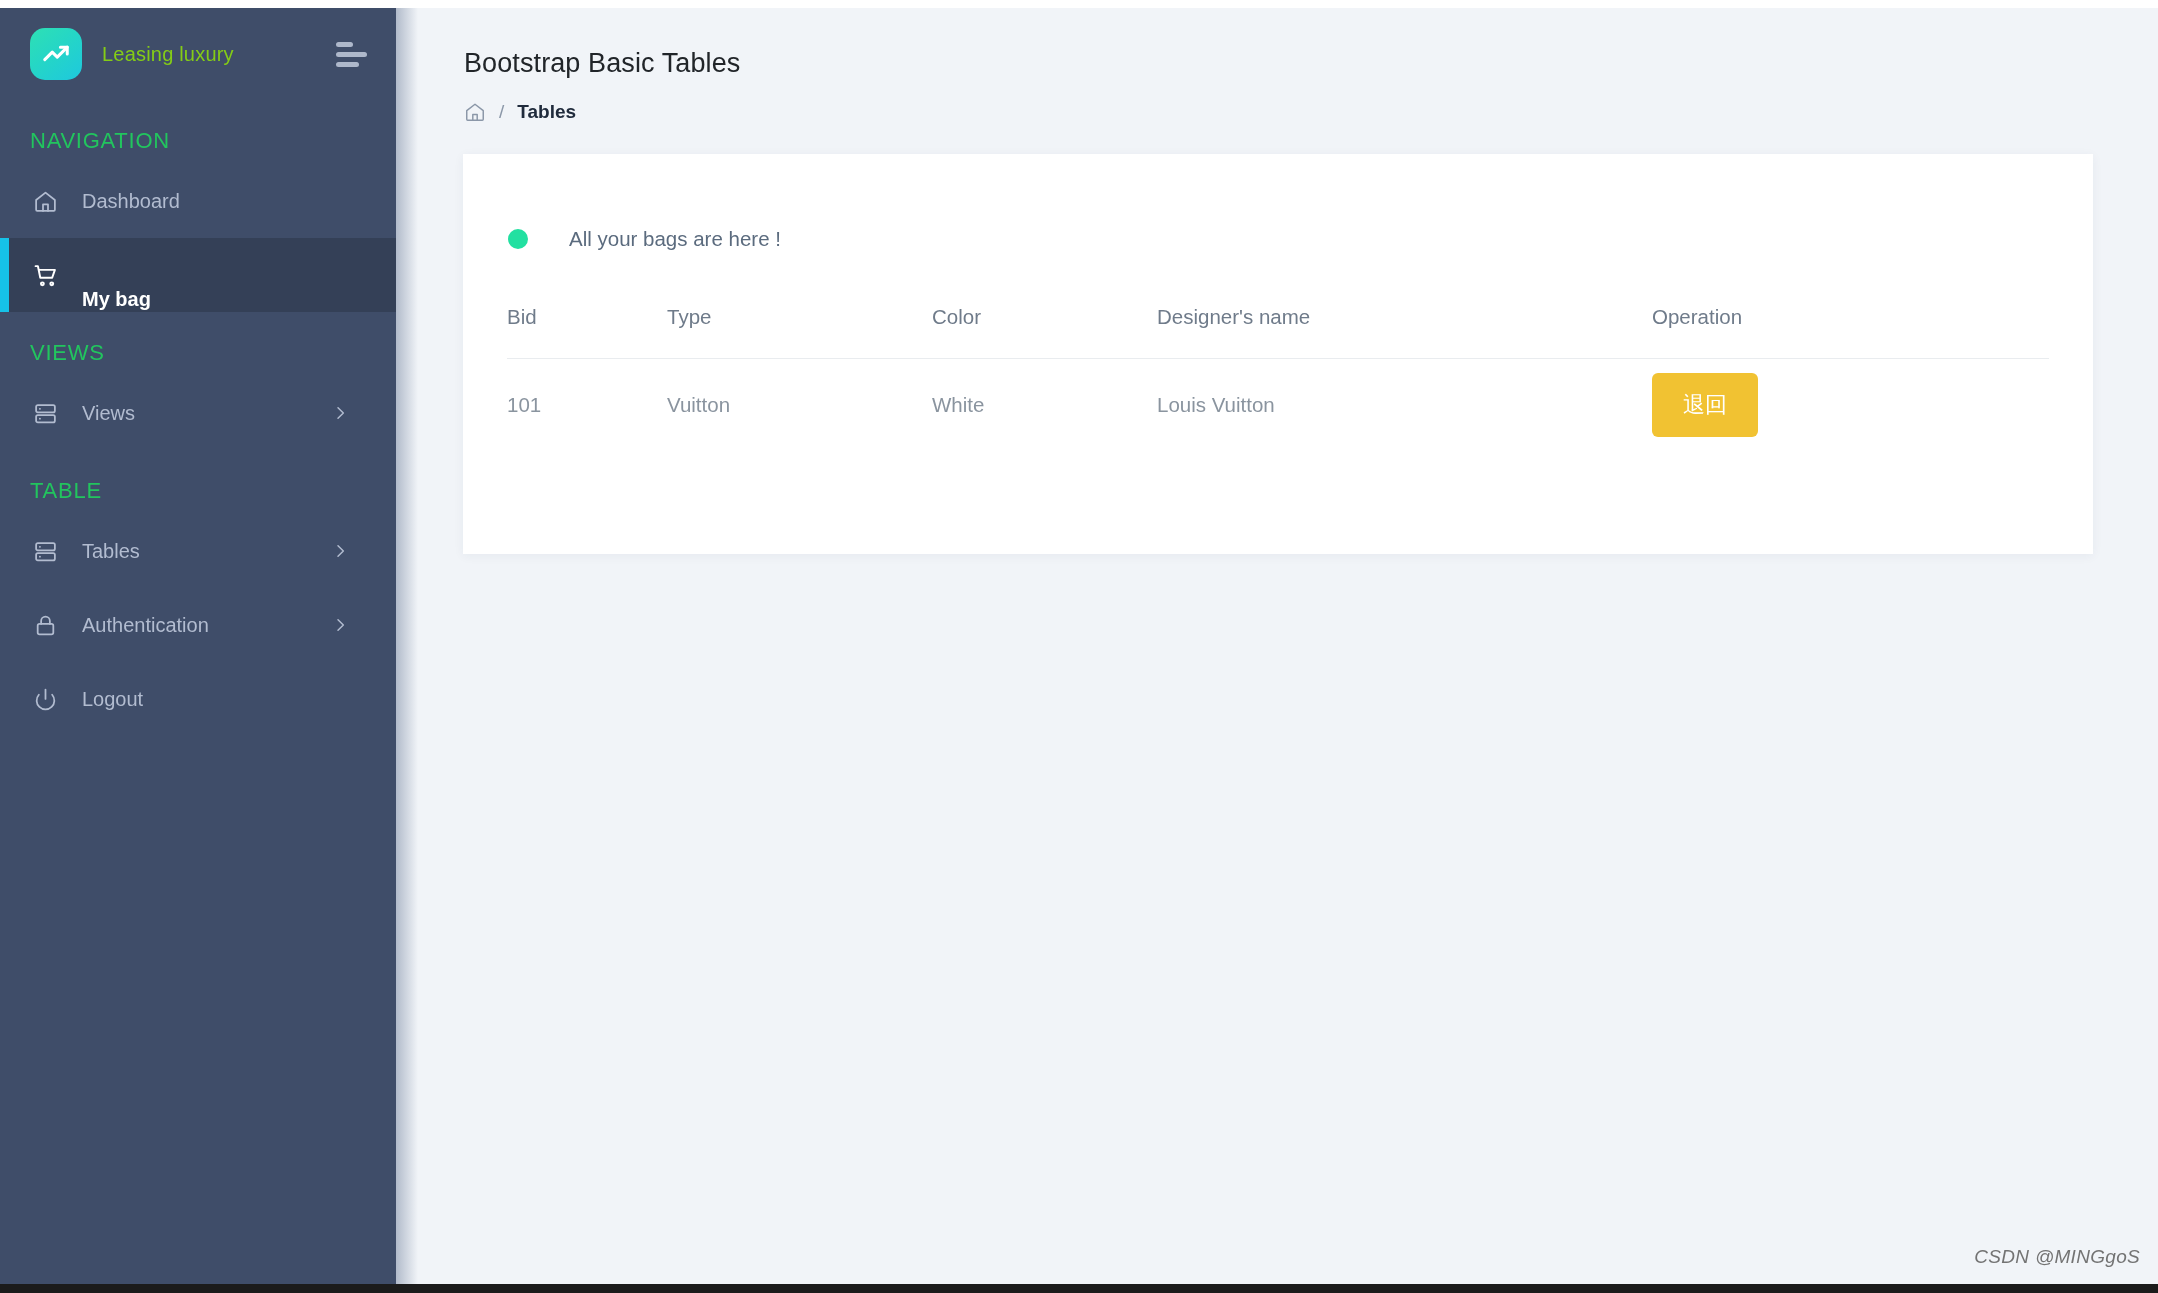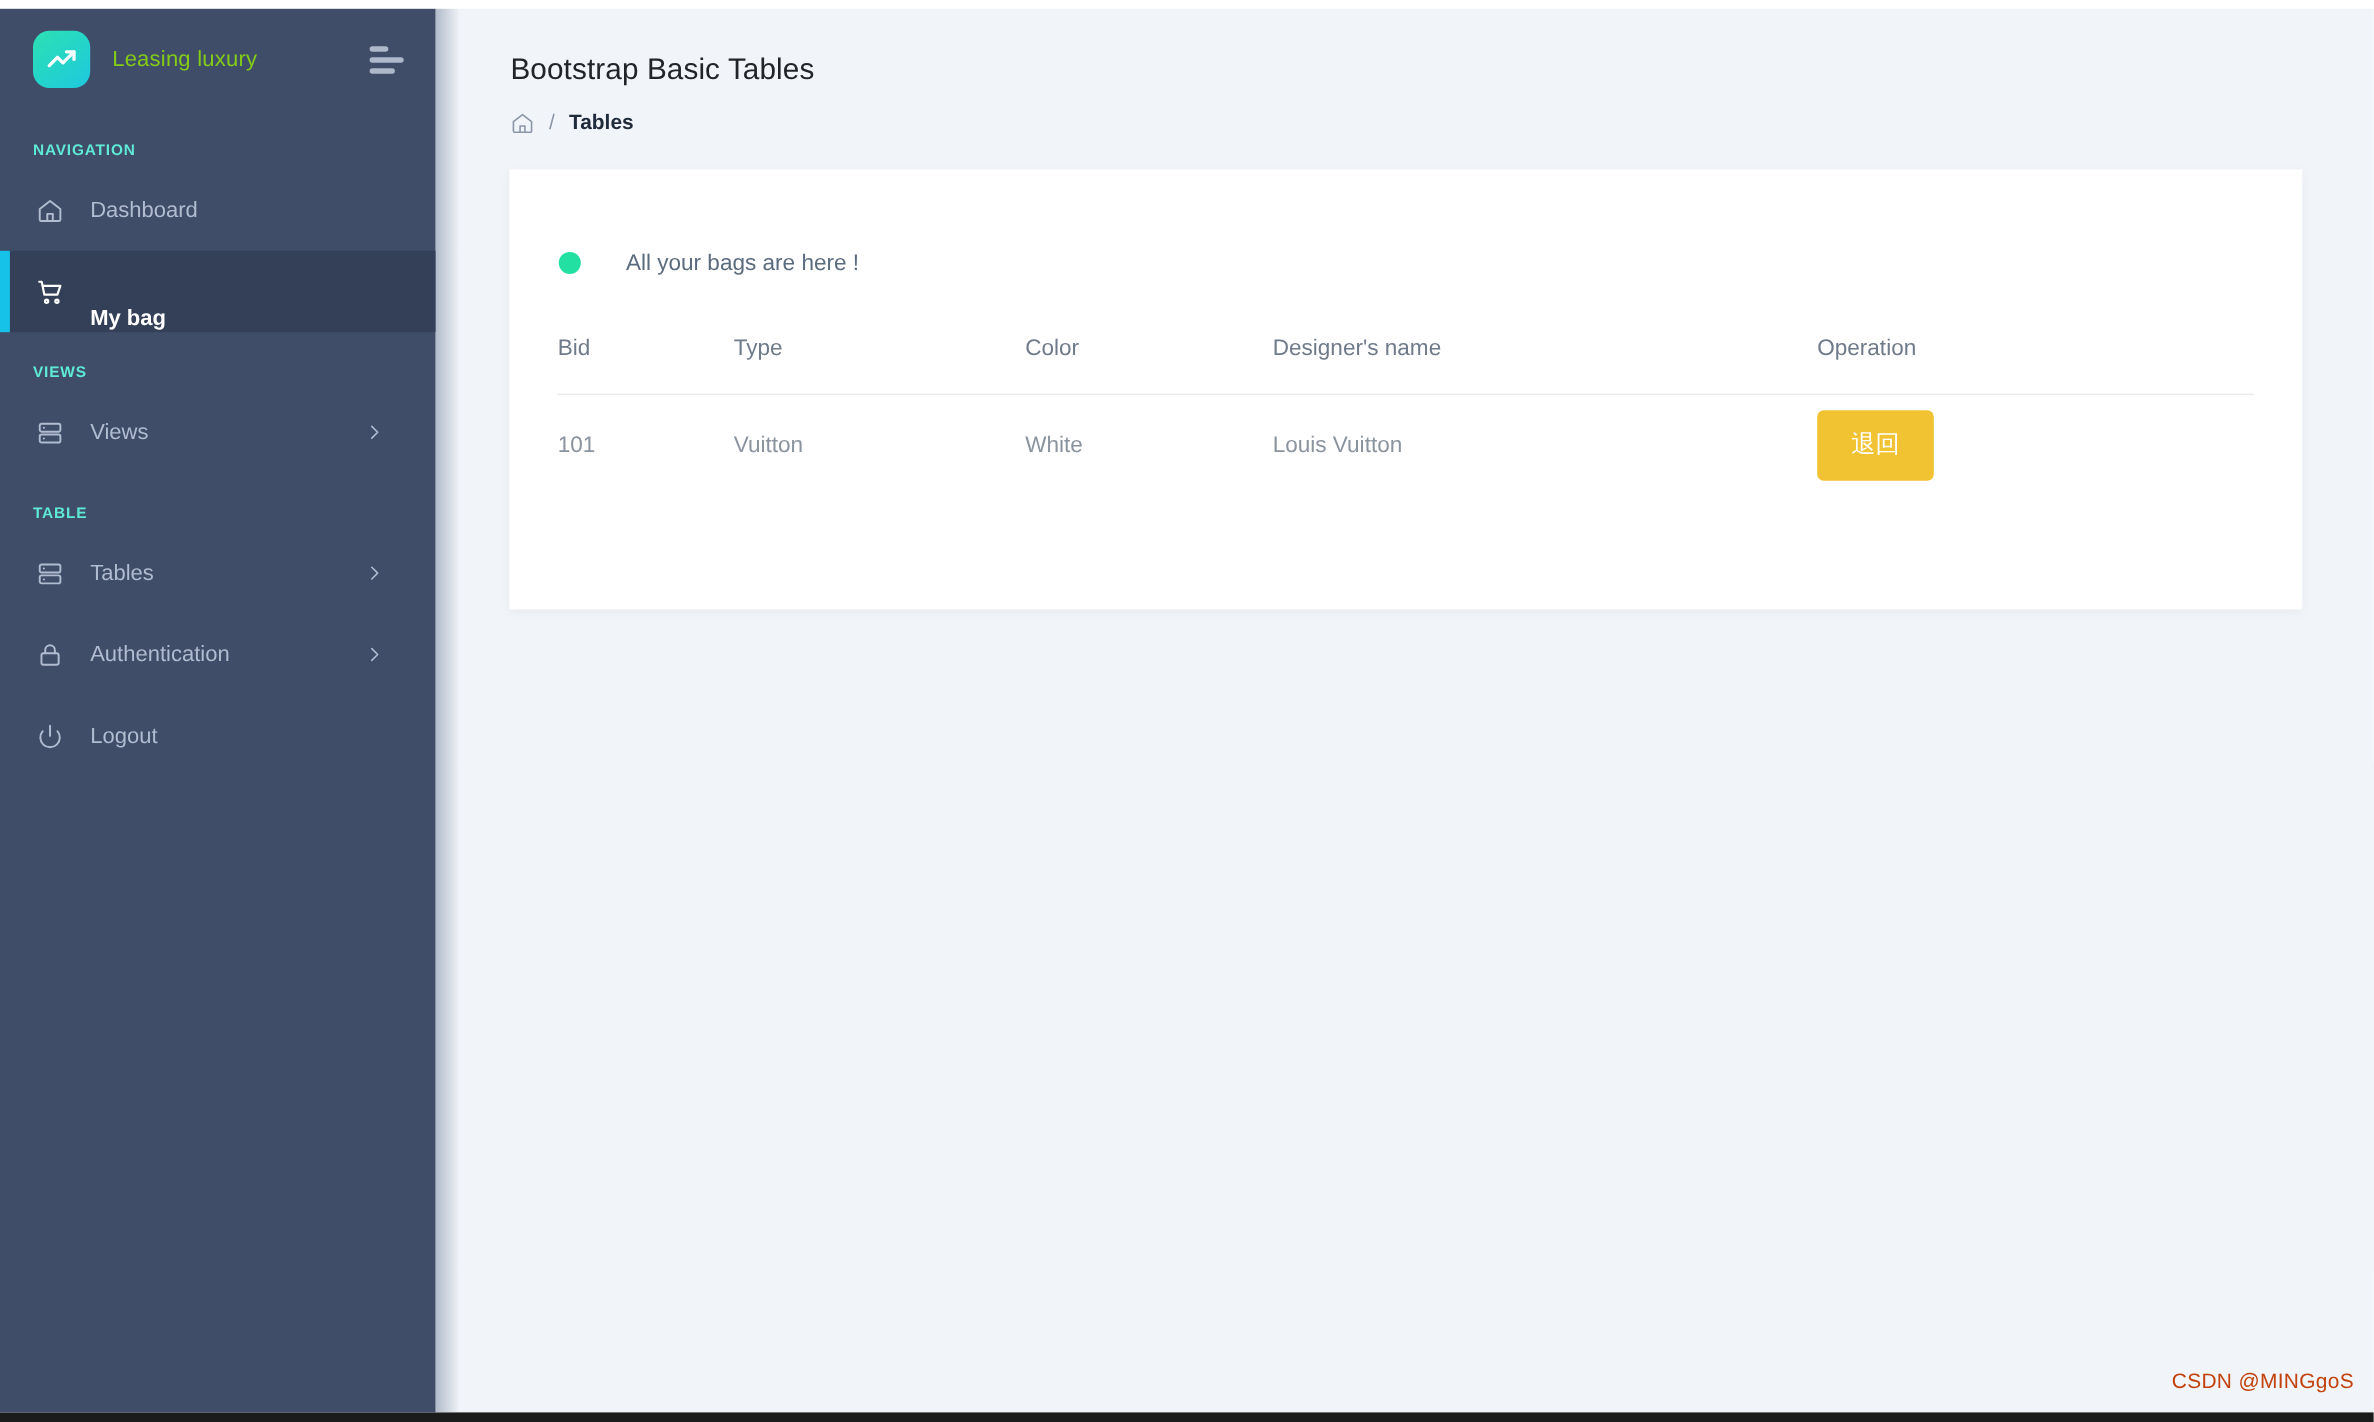--- a/index.html
+++ b/index.html
@@ -82,23 +82,23 @@
     display: flex; flex-direction: column; justify-content: center;
     gap: 5px;
     cursor: pointer;
   }
   .brand-toggle i { display:block; height: 5px; border-radius: 3px; background: #aeb8cb; }
   .brand-toggle i:nth-child(1){ width: 17px; }
   .brand-toggle i:nth-child(2){ width: 31px; }
   .brand-toggle i:nth-child(3){ width: 23px; }
 
   .nav-section-title {
-    color: #5eead4;
-    font-size: 14px;
-    font-weight: 700;
+    color: #22c55e;
+    font-size: 22px;
+    font-weight: 400;
     letter-spacing: .75px;
     padding: 28px 0 10px 30px;
   }
   .nav-item {
     position: relative;
     display: flex;
     align-items: center;
     height: 74px;
     padding-left: 30px;
     padding-right: 47px;
@@ -236,24 +236,25 @@
     font-size: 22px;
     font-family: "DejaVu Sans", sans-serif;
     cursor: pointer;
     line-height: 1;
   }
 
   .watermark {
     position: absolute;
     right: 18px;
     bottom: 16px;
-    color: #c2410c;
+    color: #737373;
     font-size: 19px;
     letter-spacing: .3px;
     user-select: none;
+    font-style: italic;
   }
 </style>
 </head>
 <body>
 
 <div id="viewport">
 
   <div class="top-strip"></div>
 
   <aside id="sidebar">

